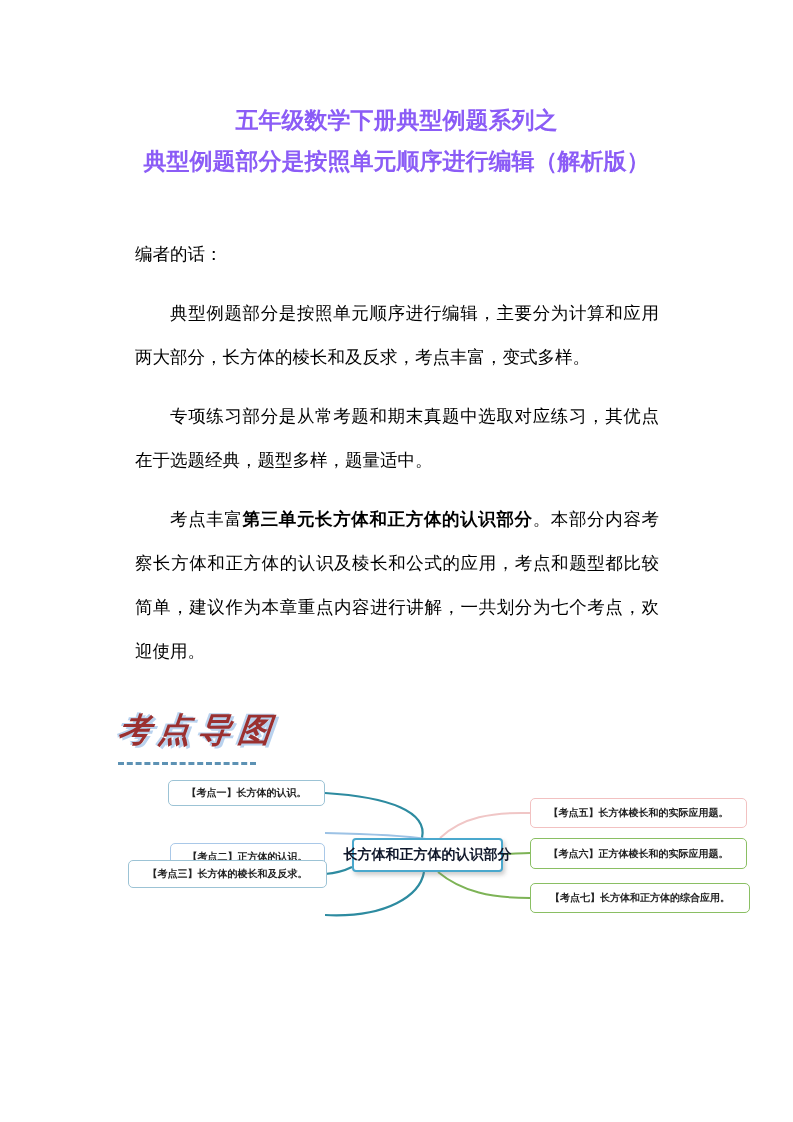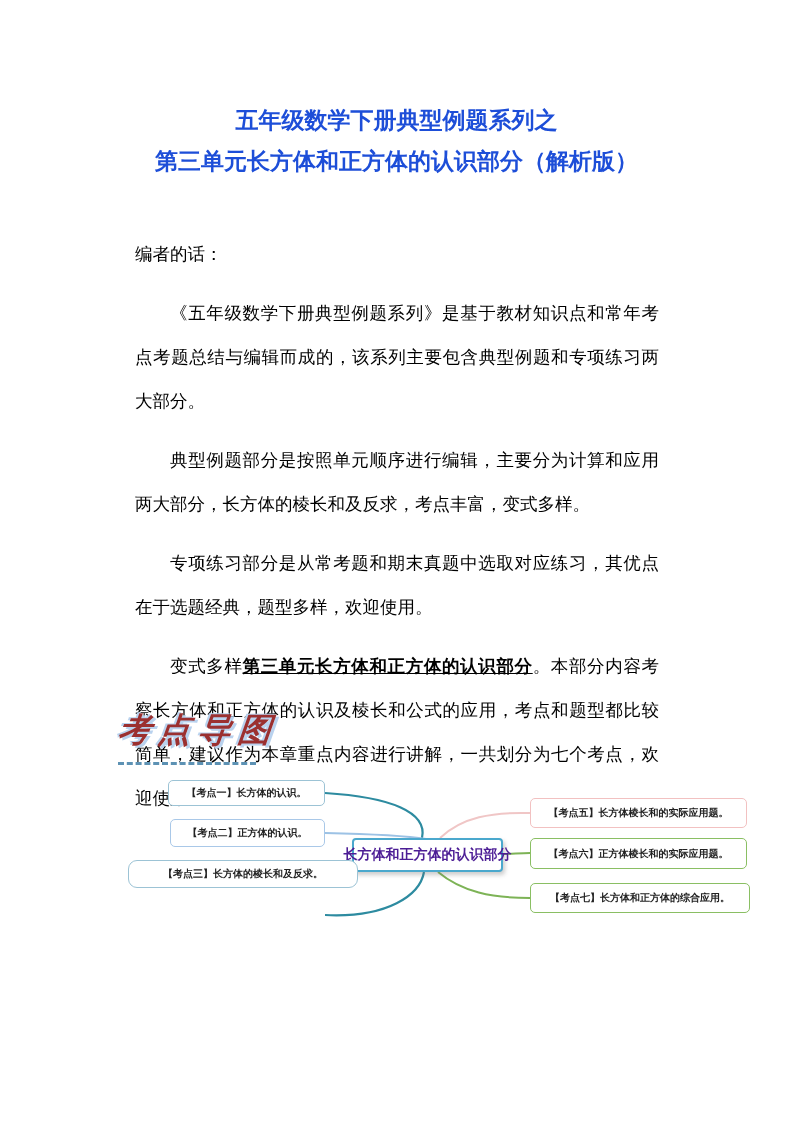--- a/index.html
+++ b/index.html
@@ -19,37 +19,37 @@
   }
   
   .doc-title {
     position: absolute;
     top: 100px;
     left: 0;
     width: 793px;
     text-align: center;
     font-size: 23px;
     font-weight: bold;
-    color: #1d4ed8;
+    color: #8b5cf6;
     line-height: 41px;
   }
   
   .intro {
     position: absolute;
     top: 217px;
     left: 120px;
     width: 554px;
     font-size: 17.5px;
     line-height: 44px;
     color: #000000;
     text-align: justify;
   }
   .intro p { margin: 15px; text-indent: 2em; }
   .intro p.no-indent { text-indent: 0; }
-  .intro b { font-weight: bold; text-decoration: underline; }
+  .intro b { font-weight: bold; }
   
   .map-heading {
     position: absolute;
     top: 708px;
     left: 118px;
     font-size: 33px;
     font-weight: bold;
     font-style: italic;
     letter-spacing: 7px;
     font-family: "DejaVu Serif", serif;
@@ -92,64 +92,63 @@
     color: #222222;
   }
   .node.center {
     border-width: 2px;
     border-radius: 4px;
     font-size: 14px;
     box-shadow: 2px 3px 4px rgba(110,110,110,0.35);
   }
   .n1 { left: 168px; top: 22px;  width: 157px; height: 26px; }
   .n2 { left: 170px; top: 61px;  width: 155px; height: 28px; }
-  .n3 { left: 128px; top: 102px; width: 230px; height: 28px; border-radius: 9px; }
+  .n3 { left: 128px; top: 102px; width: 199px; height: 28px; }
   .n4 { left: 133px; top: 143px; width: 192px; height: 29px; }
   .nc { left: 352px; top: 80px;  width: 151px; height: 34px; }
   .n5 { left: 530px; top: 40px;  width: 217px; height: 30px; font-family: Liberation Serif, serif; }
   .n6 { left: 530px; top: 80px;  width: 217px; height: 31px; }
   .n7 { left: 530px; top: 125px; width: 220px; height: 30px; }
 </style>
 </head>
 <body>
 
 <div class="page">
 
   <div class="doc-title">
     <div>五年级数学下册典型例题系列之</div>
-    <div>第三单元长方体和正方体的认识部分（解析版）</div>
+    <div>典型例题部分是按照单元顺序进行编辑（解析版）</div>
   </div>
 
   <div class="intro">
     <p class="no-indent">编者的话：</p>
-    <p>《五年级数学下册典型例题系列》是基于教材知识点和常年考点考题总结与编辑而成的，该系列主要包含典型例题和专项练习两大部分。</p>
     <p>典型例题部分是按照单元顺序进行编辑，主要分为计算和应用两大部分，长方体的棱长和及反求，考点丰富，变式多样。</p>
-    <p>专项练习部分是从常考题和期末真题中选取对应练习，其优点在于选题经典，题型多样，欢迎使用。</p>
-    <p><span>变式多样</span><b>第三单元长方体和正方体的认识部分</b><span>。本部分内容考察长方体和正方体的认识及棱长和公式的应用，考点和题型都比较简单，建议作为本章重点内容进行讲解，一共划分为七个考点，欢迎使用。</span></p>
+    <p>专项练习部分是从常考题和期末真题中选取对应练习，其优点在于选题经典，题型多样，题量适中。</p>
+    <p><span>考点丰富</span><b>第三单元长方体和正方体的认识部分</b><span>。本部分内容考察长方体和正方体的认识及棱长和公式的应用，考点和题型都比较简单，建议作为本章重点内容进行讲解，一共划分为七个考点，欢迎使用。</span></p>
   </div>
 
   <div class="map-heading" style="color: rgb(155, 48, 48); text-shadow: rgb(185, 210, 238) 3px 2px 0px, rgb(185, 210, 238) -2px -1px 0px;">考点导图</div>
   <div class="map-underline" style="border-bottom-color: rgb(93, 146, 180);"></div>
 
   <div class="mindmap">
 
     <svg class="links" width="793" height="200" viewBox="0 0 793 200">
       <path d="M325,35 C390,39 428,54 422,80" fill="none" stroke-width="2.2" stroke="#2d8ba0"></path>
       <path d="M325,75 C370,76 408,78 426,81" fill="none" stroke-width="2" stroke="#9cc2e5"></path>
       <path d="M325,116 C337,115 346,112 352,109" fill="none" stroke-width="2.2" stroke="#2d8ba0"></path>
       <path d="M325,157 C388,160 420,137 424,114" fill="none" stroke-width="2.2" stroke="#2d8ba0"></path>
       <path d="M440,80 C462,59 492,54 530,55" fill="none" stroke-width="2" stroke="#f0c6c6"></path>
       <path d="M503,96 C512,96 520,95 530,95" fill="none" stroke-width="2" stroke="#7db356"></path>
       <path d="M438,114 C462,134 492,140 530,140" fill="none" stroke-width="2" stroke="#7db356"></path>
     </svg>
 
-    <div class="node nc center" style="color: #4c1d95; border-color: rgb(74, 168, 205);">长方体和正方体的认识部分</div>
+    <div class="node nc center" style="color: #0f172a; border-color: rgb(74, 168, 205);">长方体和正方体的认识部分</div>
 
     <div class="node n1" style="border-color: rgb(156, 195, 213);">【考点一】长方体的认识。</div>
-    <div class="node n2" style="border-color: rgb(169, 200, 232);">【考点二】正方体的认识。</div>
+    <div class="node n2" style="border-color: rgb(169, 200, 232); margin-top: 24px;">【考点二】正方体的认识。</div>
     <div class="node n3" style="border-color: rgb(156, 195, 213);">【考点三】长方体的棱长和及反求。</div>
 
     <div class="node n5" style="border-color: rgb(242, 193, 193);">【考点五】长方体棱长和的实际应用题。</div>
     <div class="node n6" style="border-color: rgb(138, 191, 99);">【考点六】正方体棱长和的实际应用题。</div>
     <div class="node n7" style="border-color: rgb(138, 191, 99);">【考点七】长方体和正方体的综合应用。</div>
   </div>
 
 </div>
 
 </body></html>

